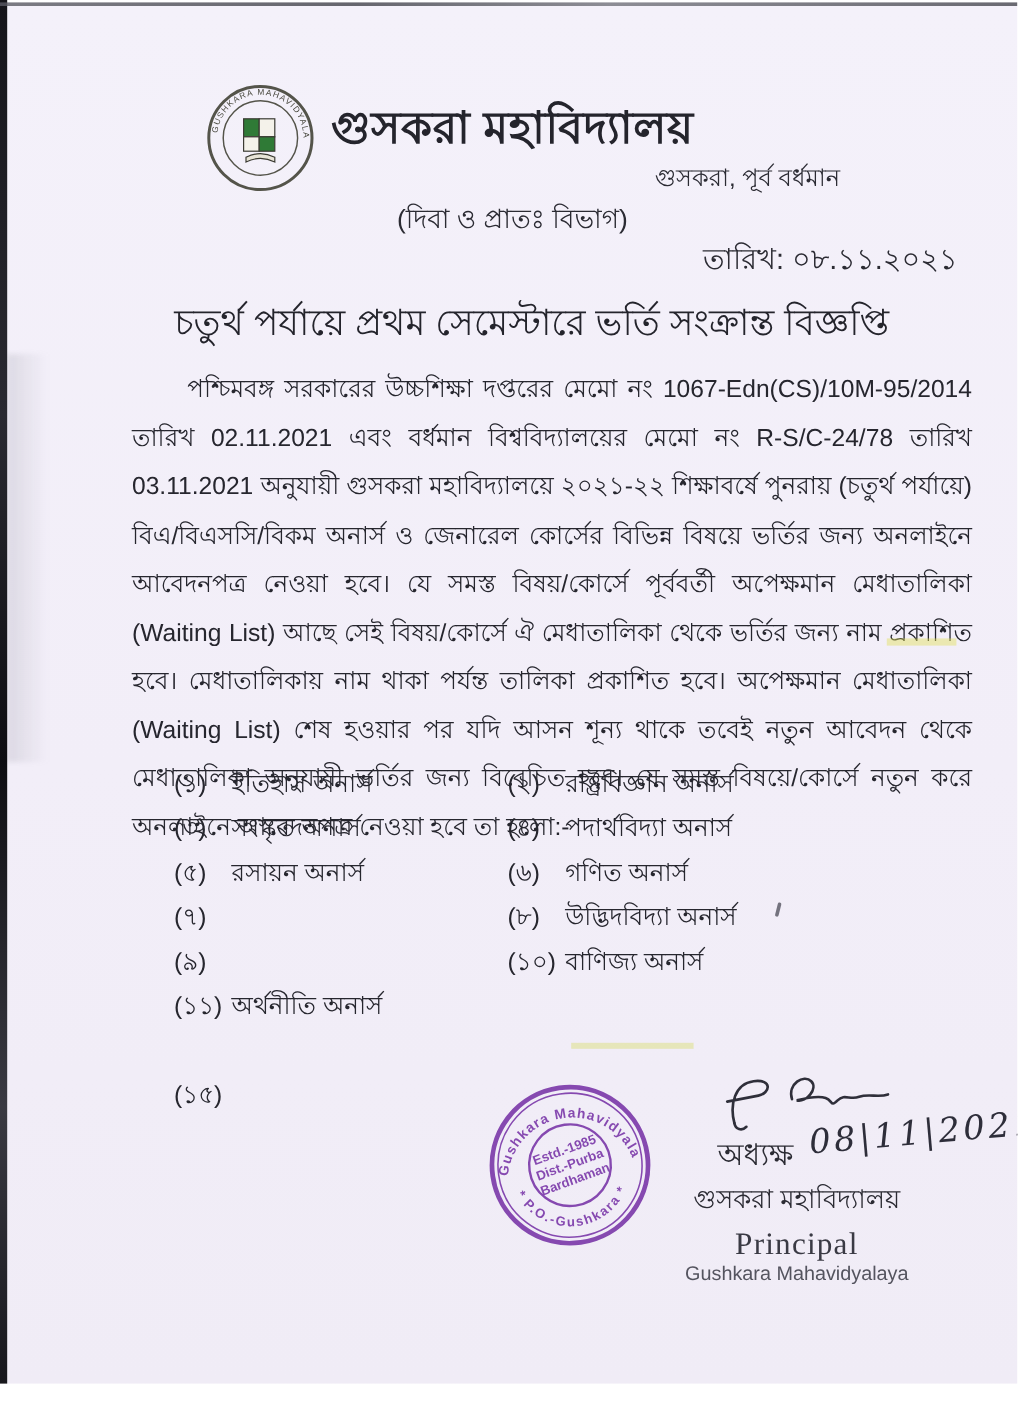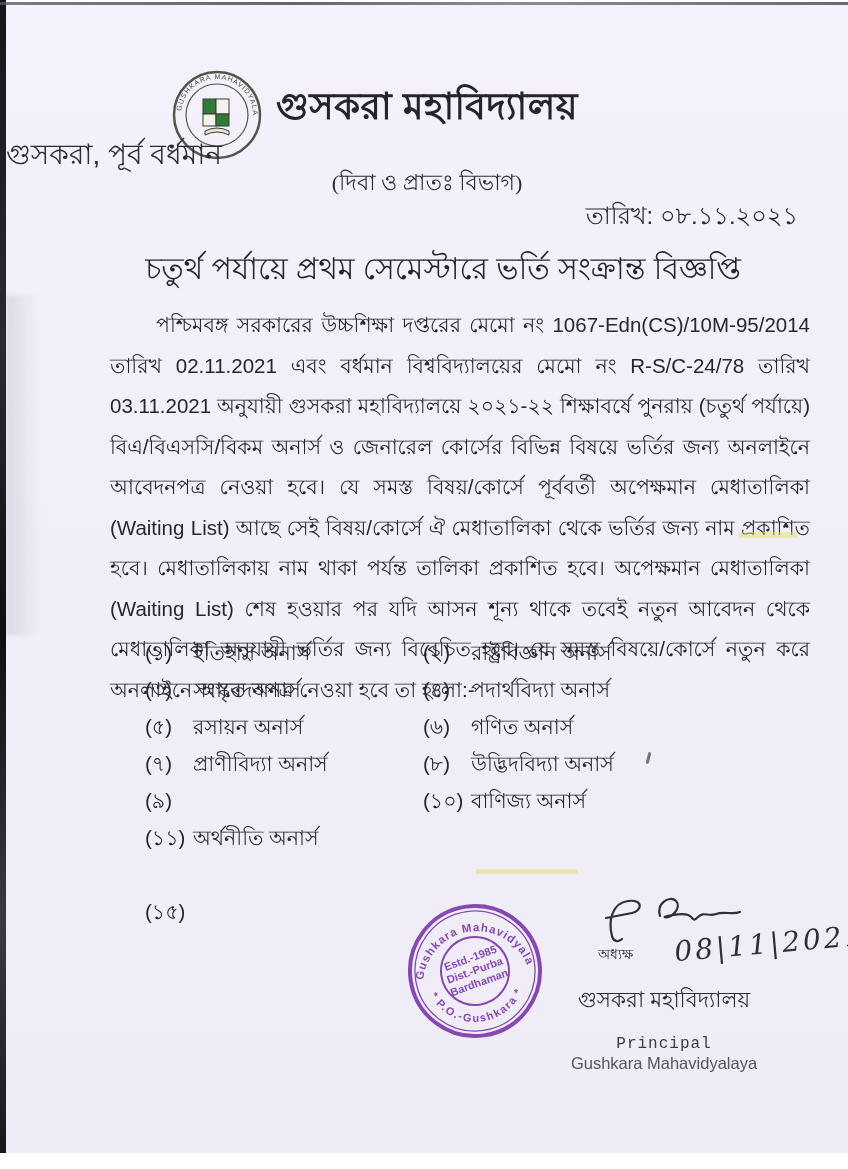--- a/index.html
+++ b/index.html
@@ -12,52 +12,52 @@
             background:linear-gradient(90deg,#5a5a64 0%,#3f3f49 35%,#70707a 60%,#44444e 100%);opacity:.8;}
   .paper{position:absolute;left:6px;top:5px;width:842px;height:1148px;
          background:linear-gradient(180deg,#f4f1fa 0%,#f2eef8 55%,#f0ecf6 100%);}
   .smudge{position:absolute;left:0;top:290px;width:34px;height:340px;
           background:linear-gradient(90deg,rgba(120,120,135,.18),rgba(120,120,135,0));
           filter:blur(2px);}
   
   .logo{position:absolute;left:165px;top:64px;width:92px;height:92px;}
   .college-name{position:absolute;left:0;top:72px;width:842px;text-align:center;
                 font-size:37px;font-weight:600;letter-spacing:.5px;color:#24242c;}
-  .college-address{position:absolute;left:0;top:128px;width:694px;text-align:left;
-                   font-size:28px;color:#2b2b33;}
+  .college-address{position:absolute;left:0;top:128px;width:694px;text-align:right;
+                   font-size:20px;color:#2b2b33;}
   .college-sections{position:absolute;left:0;top:160px;width:842px;text-align:center;
-                    font-size:22px;color:#2b2b33;font-family:Liberation Serif, serif;}
+                    font-size:22px;color:#2b2b33;}
   .date-line{position:absolute;right:50px;top:192px;font-size:24px;color:#2b2b33;}
   
   .notice-title{position:absolute;left:0;top:240px;width:842px;text-align:center;
                 font-size:30px;font-weight:500;color:#24242c;padding-left:16px;}
   .notice-body{position:absolute;left:104px;top:300px;width:700px;
                font-size:20.5px;line-height:40.5px;text-align:justify;text-indent:46px;
                color:#26262e;}
   
   .subjects{position:absolute;left:139px;top:631px;width:660px;}
   .subj-row{display:grid;grid-template-columns:278px 1fr;height:37px;align-items:center;}
   .subj-cell{display:flex;align-items:center;font-size:20.5px;color:#26262e;}
   .subj-no{display:inline-block;width:48px;flex:0 0 48px;}
   
   .hl-1{position:absolute;left:733px;top:527px;width:58px;height:6px;background:rgba(226,224,90,.45);}
   .hl-2{position:absolute;left:470px;top:864px;width:102px;height:5px;background:rgba(214,220,96,.4);}
   .tick{position:absolute;left:641px;top:747px;width:3px;height:12px;background:#4a4a55;
         transform:rotate(14deg);border-radius:2px;opacity:.75;}
   
   .stamp{position:absolute;left:399px;top:896px;width:140px;height:140px;transform:rotate(-8deg);opacity:.92;}
   .signature{position:absolute;left:592px;top:886px;width:180px;height:60px;}
-  .principal-bn{position:absolute;left:592px;top:938px;font-size:14px;color:#2b2b33;}
+  .principal-bn{position:absolute;left:592px;top:938px;font-size:25px;color:#2b2b33;}
   .sign-date{position:absolute;left:668px;top:922px;font-size:28px;color:#2e2e3a;
              font-family:"DejaVu Serif", serif;font-style:italic;letter-spacing:3px;
              transform:rotate(-5deg);}
   .footer-block{position:absolute;left:538px;top:978px;width:240px;text-align:center;}
   .footer-college-bn{font-size:21.5px;color:#2b2b33;}
-  .footer-principal-en{font-size:16px;color:#3a3a44;font-family:Liberation Mono, monospace;
-                       letter-spacing:1px;margin-top:16px;}
+  .footer-principal-en{font-size:26px;color:#3a3a44;font-family:Liberation Serif, serif;
+                       letter-spacing:1px;margin-top:3px;}
   .footer-college-en{font-size:16.5px;color:#54545f;margin-top:1px;}
 </style>
 </head>
 <body>
 
 <div class="page">
 
   <div class="paper">
 
     <div class="smudge"></div>
@@ -115,21 +115,20 @@
             <span>রসায়ন অনার্স</span>
           </div>
         <div class="subj-cell">
             <span class="subj-no">(৬)</span>
             <span>গণিত অনার্স</span>
           </div>
       </div>
       <div class="subj-row">
         <div class="subj-cell">
             <span class="subj-no">(৭)</span>
-            <span>প্রাণীবিদ্যা অনার্স</span>
           </div>
         <div class="subj-cell">
             <span class="subj-no">(৮)</span>
             <span>উদ্ভিদবিদ্যা অনার্স</span>
           </div>
       </div>
       <div class="subj-row">
         <div class="subj-cell">
             <span class="subj-no">(৯)</span>
           </div>

